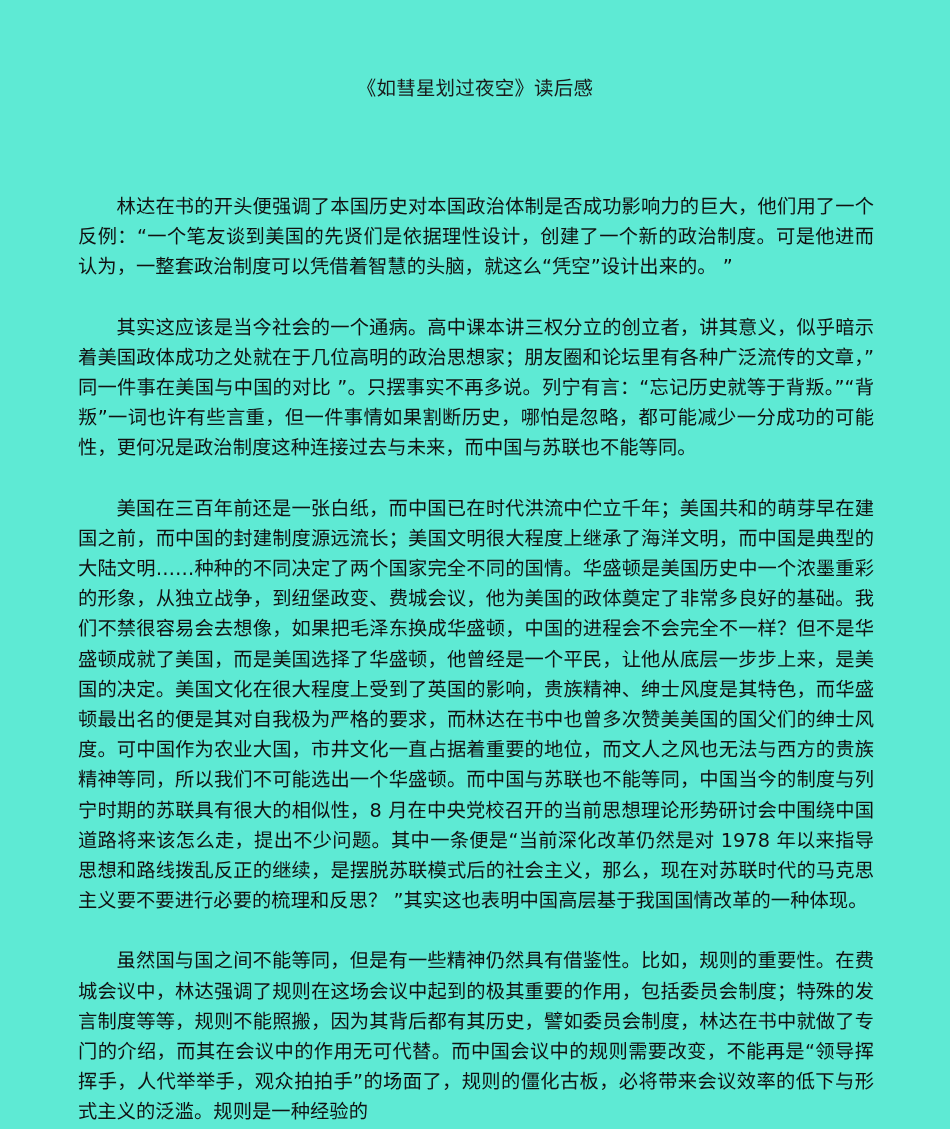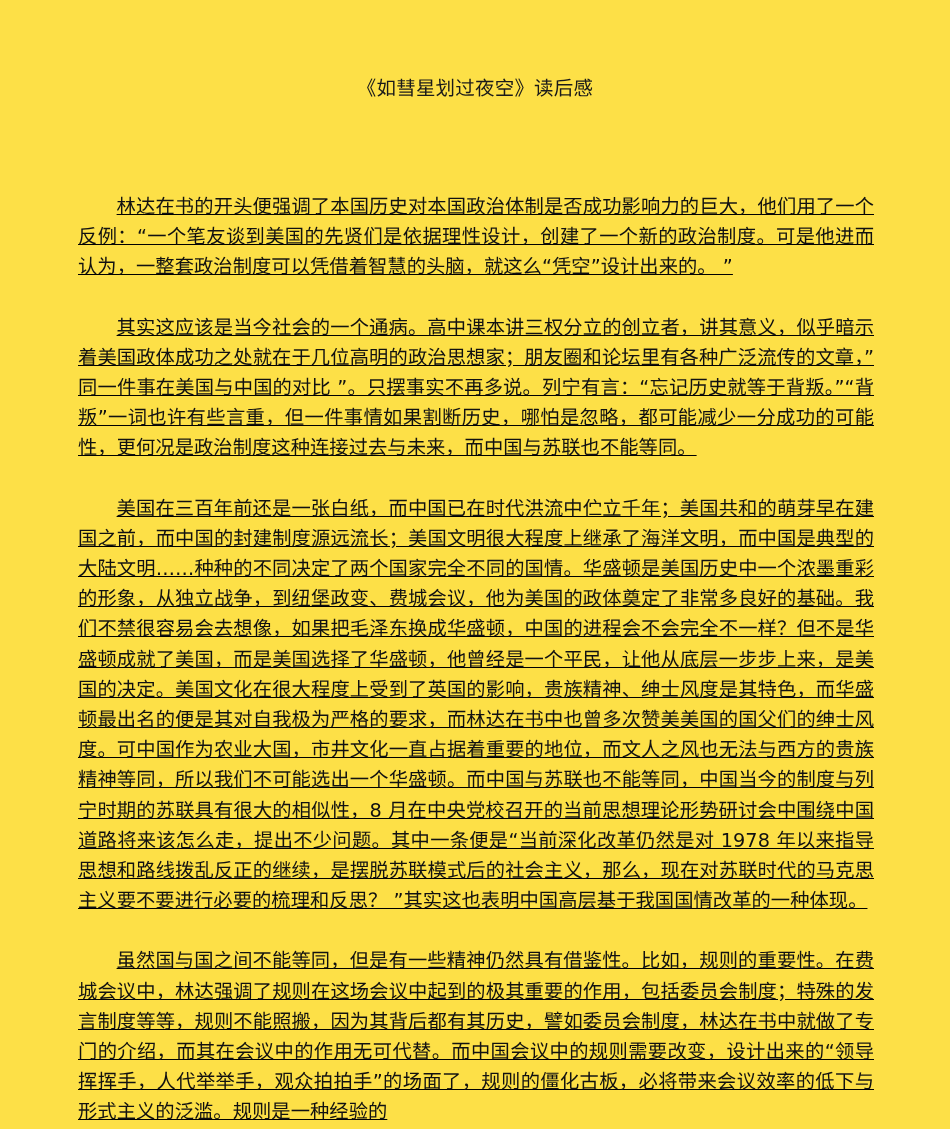--- a/index.html
+++ b/index.html
@@ -14,21 +14,21 @@
     overflow: hidden;
     font-family: "DejaVu Sans", "Liberation Sans", sans-serif;
     color: #000000;
     -webkit-font-smoothing: antialiased;
   }
 
   .page {
     position: relative;
     width: 950px;
     height: 1129px;
-    background: #fde047;
+    background: #5eead4;
     box-sizing: border-box;
   }
 
   .doc-title {
     position: absolute;
     top: 74px;
     left: 0;
     width: 950px;
     text-align: center;
     font-size: 19.5px;
@@ -37,21 +37,20 @@
     font-weight: 400;
     color: #1a1a1a;
     white-space: pre;
   }
 
   .body-block {
     position: absolute;
     top: 192px;
     left: 78px;
     width: 796px;
-    text-decoration: underline;
   }
 
   .para {
     font-size: 19.3px;
     line-height: 30.2px;
     text-align: justify;
     text-justify: inter-ideograph;
     text-indent: 2em;
     margin: 0 0 30px 0;
     color: #111111;
@@ -68,16 +67,16 @@
 <body>
 
 <div class="page">
 
   <div class="doc-title">《如彗星划过夜空》读后感</div>
 
   <div class="body-block">
     <p class="para">林达在书的开头便强调了本国历史对本国政治体制是否成功影响力的巨大，他们用了一个反例：“一个笔友谈到美国的先贤们是依据理性设计，创建了一个新的政治制度。可是他进而认为，一整套政治制度可以凭借着智慧的头脑，就这么“凭空”设计出来的。 ”</p>
     <p class="para">其实这应该是当今社会的一个通病。高中课本讲三权分立的创立者，讲其意义，似乎暗示着美国政体成功之处就在于几位高明的政治思想家；朋友圈和论坛里有各种广泛流传的文章，” 同一件事在美国与中国的对比 ”。只摆事实不再多说。列宁有言：“忘记历史就等于背叛。”“背叛”一词也许有些言重，但一件事情如果割断历史，哪怕是忽略，都可能减少一分成功的可能性，更何况是政治制度这种连接过去与未来，而中国与苏联也不能等同。</p>
     <p class="para">美国在三百年前还是一张白纸，而中国已在时代洪流中伫立千年；美国共和的萌芽早在建国之前，而中国的封建制度源远流长；美国文明很大程度上继承了海洋文明，而中国是典型的大陆文明……种种的不同决定了两个国家完全不同的国情。华盛顿是美国历史中一个浓墨重彩的形象，从独立战争，到纽堡政变、费城会议，他为美国的政体奠定了非常多良好的基础。我们不禁很容易会去想像，如果把毛泽东换成华盛顿，中国的进程会不会完全不一样？但不是华盛顿成就了美国，而是美国选择了华盛顿，他曾经是一个平民，让他从底层一步步上来，是美国的决定。美国文化在很大程度上受到了英国的影响，贵族精神、绅士风度是其特色，而华盛顿最出名的便是其对自我极为严格的要求，而林达在书中也曾多次赞美美国的国父们的绅士风度。可中国作为农业大国，市井文化一直占据着重要的地位，而文人之风也无法与西方的贵族精神等同，所以我们不可能选出一个华盛顿。而中国与苏联也不能等同，中国当今的制度与列宁时期的苏联具有很大的相似性，8 月在中央党校召开的当前思想理论形势研讨会中围绕中国道路将来该怎么走，提出不少问题。其中一条便是“当前深化改革仍然是对 1978 年以来指导思想和路线拨乱反正的继续，是摆脱苏联模式后的社会主义，那么，现在对苏联时代的马克思主义要不要进行必要的梳理和反思？ ”其实这也表明中国高层基于我国国情改革的一种体现。</p>
-    <p class="para">虽然国与国之间不能等同，但是有一些精神仍然具有借鉴性。比如，规则的重要性。在费城会议中，林达强调了规则在这场会议中起到的极其重要的作用，包括委员会制度；特殊的发言制度等等，规则不能照搬，因为其背后都有其历史，譬如委员会制度，林达在书中就做了专门的介绍，而其在会议中的作用无可代替。而中国会议中的规则需要改变，设计出来的“领导挥挥手，人代举举手，观众拍拍手”的场面了，规则的僵化古板，必将带来会议效率的低下与形式主义的泛滥。规则是一种经验的</p>
+    <p class="para">虽然国与国之间不能等同，但是有一些精神仍然具有借鉴性。比如，规则的重要性。在费城会议中，林达强调了规则在这场会议中起到的极其重要的作用，包括委员会制度；特殊的发言制度等等，规则不能照搬，因为其背后都有其历史，譬如委员会制度，林达在书中就做了专门的介绍，而其在会议中的作用无可代替。而中国会议中的规则需要改变，不能再是“领导挥挥手，人代举举手，观众拍拍手”的场面了，规则的僵化古板，必将带来会议效率的低下与形式主义的泛滥。规则是一种经验的</p>
   </div>
 
 </div>
 
 </body></html>

